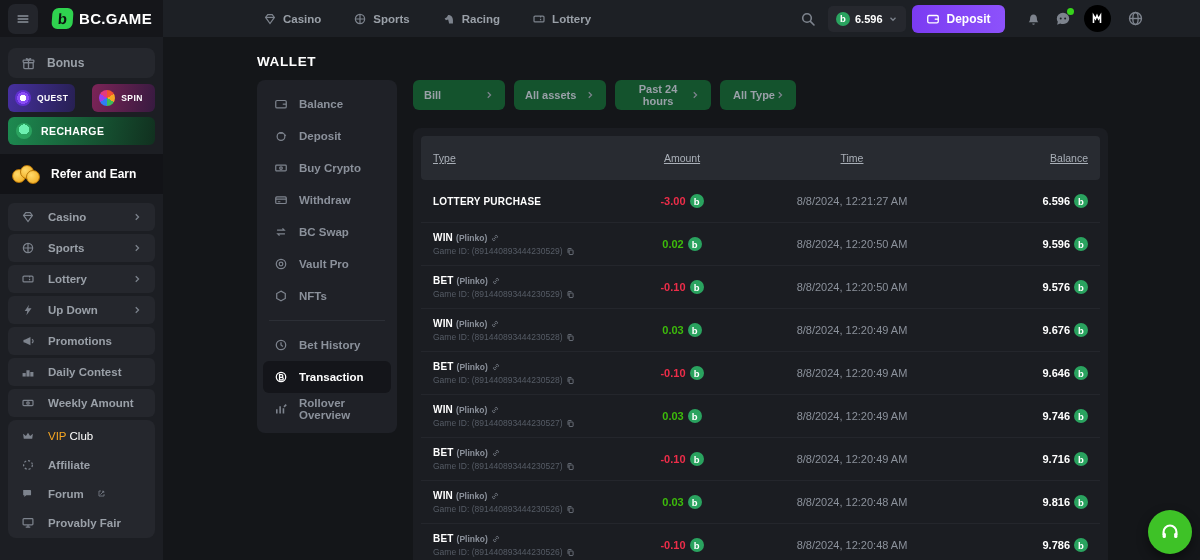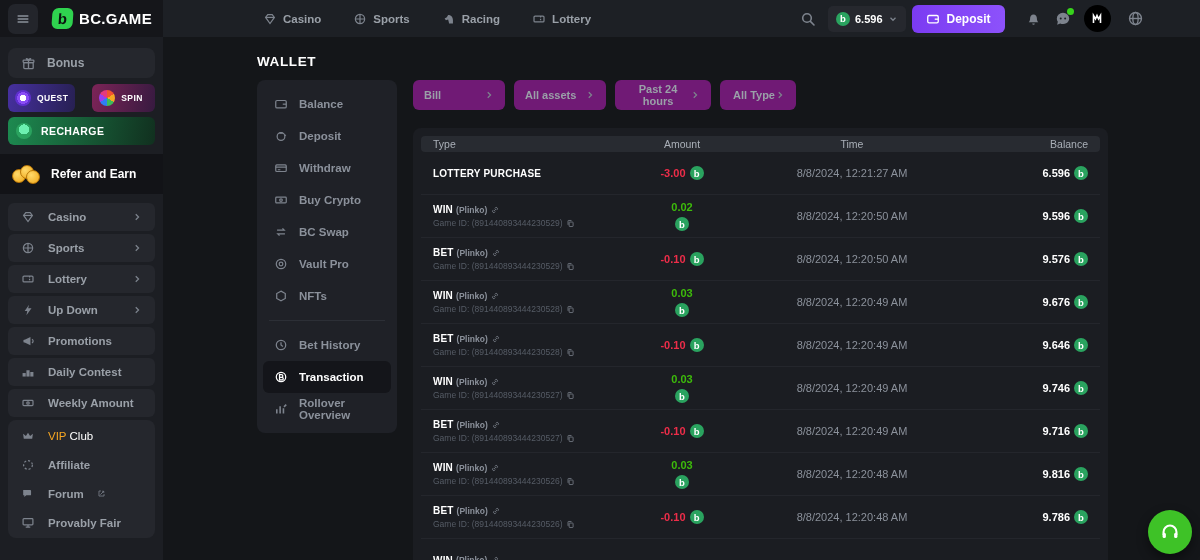--- a/index.html
+++ b/index.html
@@ -57,39 +57,39 @@
   
   .wtitle { position:absolute; left:257px; top:54px; font-size:13.5px; font-weight:800; letter-spacing:.6px; color:#fff; }
   .wnav { position:absolute; left:257px; top:80px; width:140px; background:#1f2127; border-radius:8px; padding:8px 6px; }
   .wi { height:32px; border-radius:6px; display:flex; align-items:center; gap:11px; padding:0 11px; color:#8b919b; font-size:11.5px; font-weight:600; cursor:pointer; }
   .wi.active { background:#14151a; color:#fff; font-weight:700; }
   .wi.active .ic { color:#fff; }
   .wdiv { height:1px; background:#2c2f36; margin:8px 6px; }
 
   
   .filters { position:absolute; left:413px; top:80px; display:flex; gap:9px; }
-  .fbtn { height:30px; background:#701a75; border-radius:6px; display:flex; align-items:center; justify-content:space-between; padding:0 11px; color:#9aa0a8; font-size:11px; font-weight:600; cursor:pointer; border:none; }
+  .fbtn { height:30px; background:#14532d; border-radius:6px; display:flex; align-items:center; justify-content:space-between; padding:0 11px; color:#9aa0a8; font-size:11px; font-weight:600; cursor:pointer; border:none; }
   .fbtn:nth-child(1){ width:92px; } .fbtn:nth-child(2){ width:92px; }
   .fbtn:nth-child(3){ width:96px; } .fbtn:nth-child(4){ width:76px;justify-content:flex-end; }
 
   
   .tbl { position:absolute; left:413px; top:128px; width:695px; height:432px; background:#1b1d22; border-radius:8px 8px 0 0; padding:8px 8px 0; overflow:hidden; }
   .tgrid { display:grid; grid-template-columns:180px 162px 178px 1fr; align-items:center; }
-  .thead { height:16px; background:#282b31; border-radius:4px; color:#aab0b8; font-size:10.5px; font-weight:400; }
+  .thead { height:44px; background:#282b31; border-radius:4px; color:#aab0b8; font-size:10.5px; font-weight:400;text-decoration:underline; }
   .c1 { padding-left:12px; text-align:left; }
   .c2 { text-align:center; justify-self:center; }
   .c3 { text-align:center; justify-self:center; }
   .c4 { text-align:right; justify-self:end; padding-right:12px; }
   .trow { height:43px; border-bottom:1px solid #24262c; }
   .tname-line { display:flex; align-items:center; gap:3px; }
   .tname { color:#fff; font-weight:700; font-size:10px; letter-spacing:.2px; }
   .tgame { color:#8b919b; font-size:8.5px; font-weight:600; }
   .tid { display:flex; align-items:center; gap:4px; color:#565c66; font-size:8.5px; margin-top:3px; }
   .amt { font-weight:700; font-size:11px; display:flex; align-items:center; gap:4px; }
-  .amt.neg { color:#ed2d49; } .amt.pos { color:#3dbb0b;flex-direction:column; }
+  .amt.neg { color:#ed2d49; } .amt.pos { color:#3dbb0b; }
   .ttime { color:#8b919b; font-size:11px; }
   .tbal { color:#fff; font-weight:700; font-size:11px; display:flex; align-items:center; gap:4px; }
 
   .support { position:absolute; right:8px; bottom:6px; width:44px; height:44px; border-radius:50%; background:#3ec227; display:flex; align-items:center; justify-content:center; cursor:pointer; box-shadow:0 5px 12px rgba(0,0,0,.45); z-index:9; }
 </style>
 </head>
 <body>
 
 <header class="hdr">
   <div class="hdr-left">
@@ -371,34 +371,34 @@
         <svg class="ic" width="14" height="14" viewBox="0 0 16 16" fill="none" stroke="currentColor" stroke-width="1.4">
           <circle cx="8" cy="8.6" r="4.4"></circle>
           <path d="M6 4.6h4M12.4 7.5l1.3-.6"></path>
         </svg>
       </span>
       <span>Deposit</span>
     </div>
     <div class="wi">
       <span>
         <svg class="ic" width="14" height="14" viewBox="0 0 16 16" fill="none" stroke="currentColor" stroke-width="1.4">
+          <rect x="2" y="4.8" width="12" height="6.6" rx="1"></rect>
+          <circle cx="8" cy="8.1" r="1.5"></circle>
+        </svg>
+      </span>
+      <span>Buy Crypto</span>
+    </div>
+    <div class="wi">
+      <span>
+        <svg class="ic" width="14" height="14" viewBox="0 0 16 16" fill="none" stroke="currentColor" stroke-width="1.4">
           <rect x="2" y="4.4" width="12" height="7.6" rx="1.2"></rect>
           <path d="M2 7h12M4.3 10h3"></path>
         </svg>
       </span>
       <span>Withdraw</span>
-    </div>
-    <div class="wi">
-      <span>
-        <svg class="ic" width="14" height="14" viewBox="0 0 16 16" fill="none" stroke="currentColor" stroke-width="1.4">
-          <rect x="2" y="4.8" width="12" height="6.6" rx="1"></rect>
-          <circle cx="8" cy="8.1" r="1.5"></circle>
-        </svg>
-      </span>
-      <span>Buy Crypto</span>
     </div>
     <div class="wi">
       <span>
         <svg class="ic" width="14" height="14" viewBox="0 0 16 16" fill="none" stroke="currentColor" stroke-width="1.4">
           <path d="M3.5 5.8h8.2l-2-2M12.5 10.2H4.3l2 2"></path>
         </svg>
       </span>
       <span>BC Swap</span>
     </div>
     <div class="wi">

